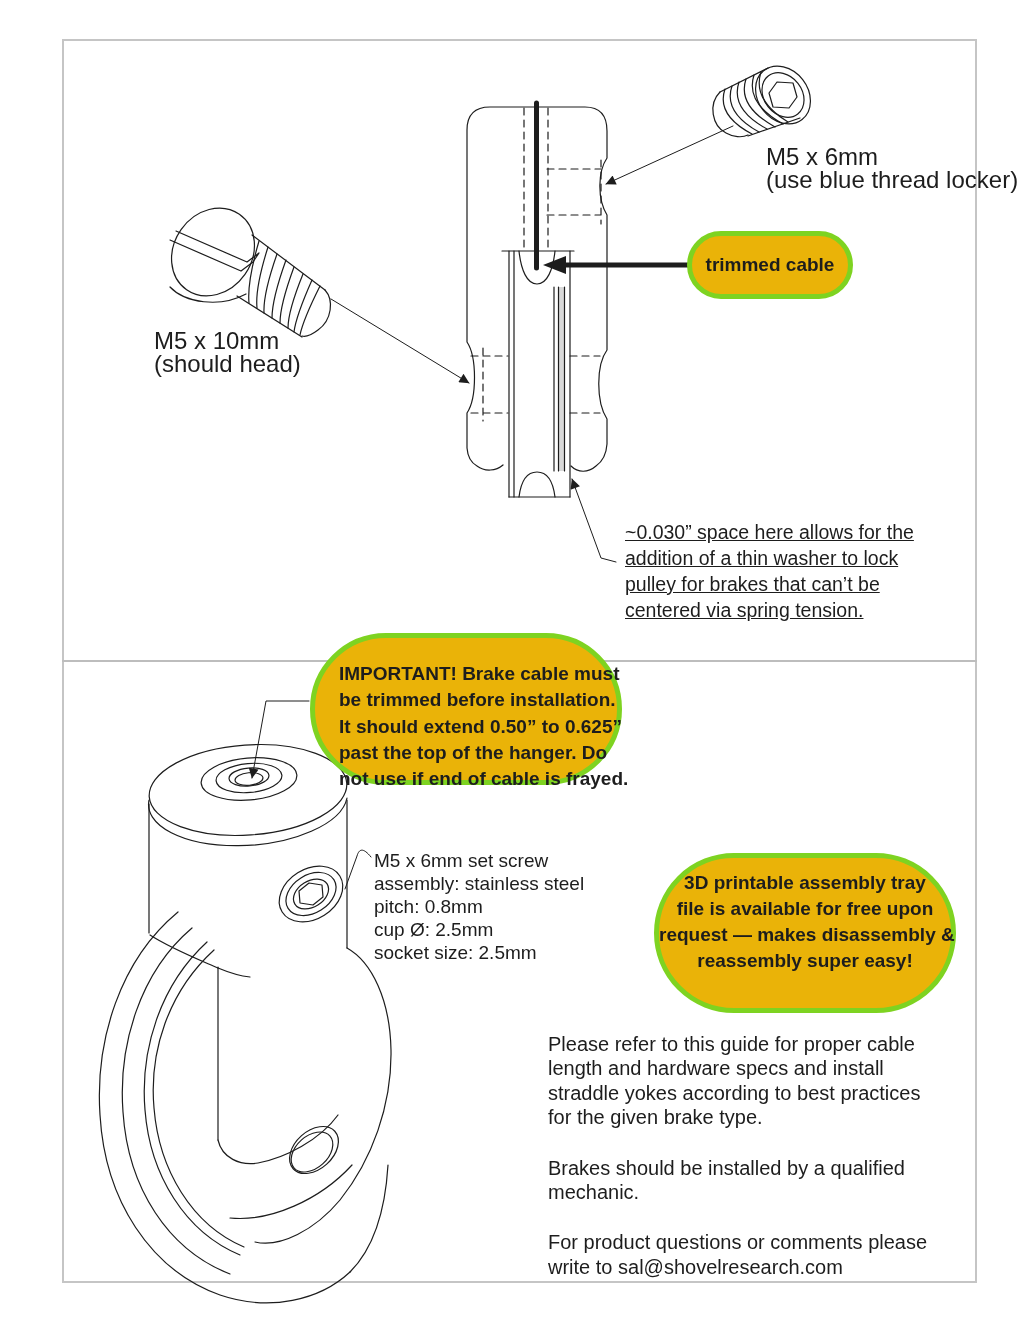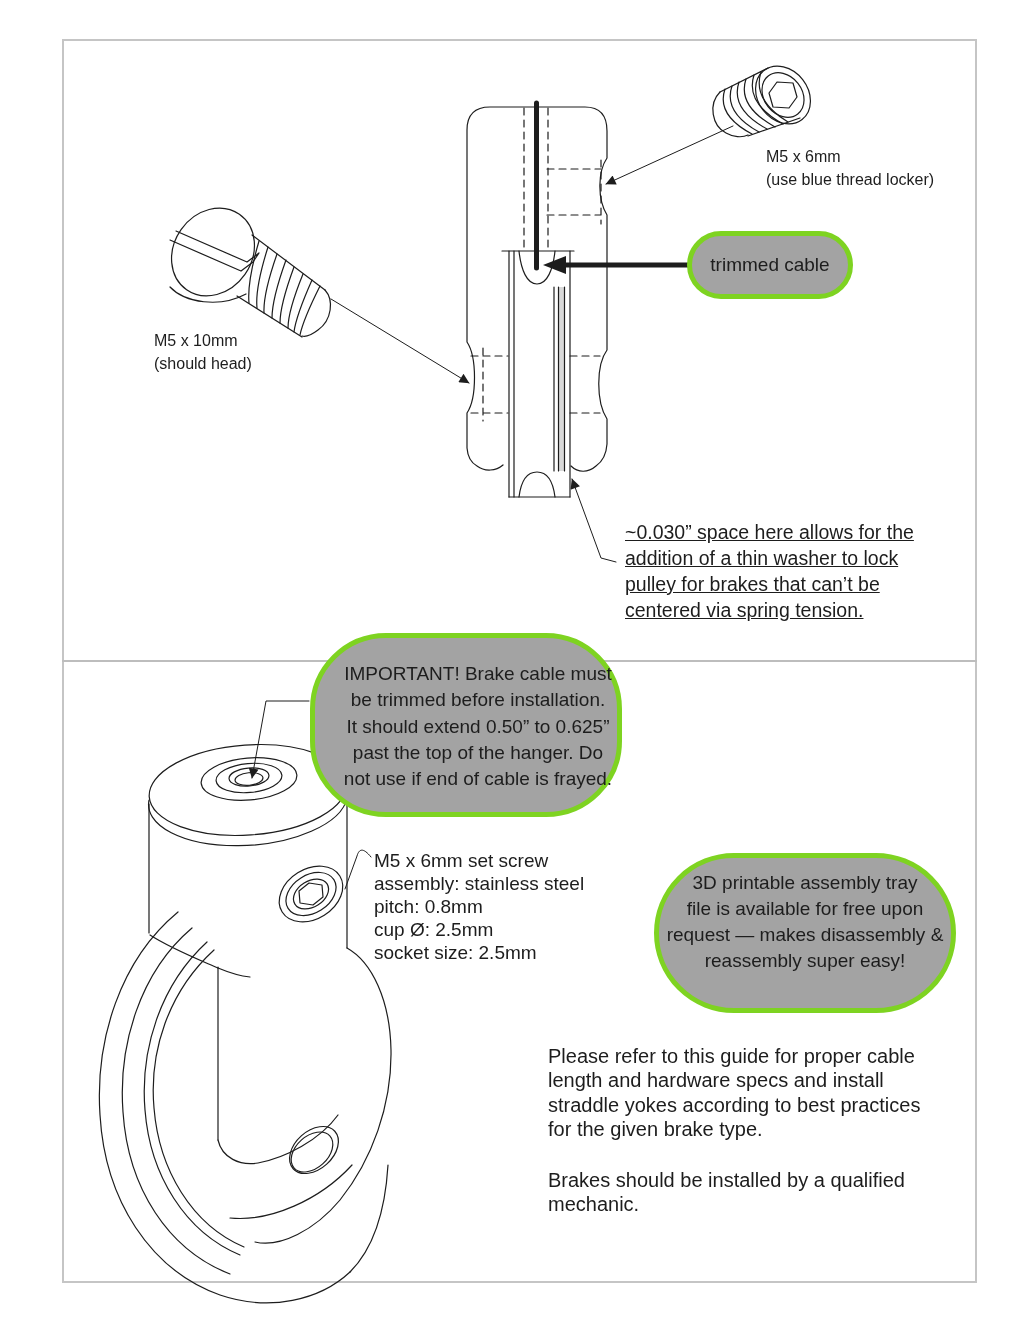--- a/index.html
+++ b/index.html
@@ -9,32 +9,32 @@
     --divider-gray:#bdbdbd;
   }
   html,body{margin:0;padding:0;background:#fff;}
   body{width:1024px;height:1325px;position:relative;overflow:hidden;
        font-family:"Liberation Sans","DejaVu Sans",sans-serif;color:var(--ink);}
   .abs{position:absolute;}
   .pre{white-space:pre;}
   .page-border{left:62px;top:39px;width:911px;height:1240px;border:2px solid var(--border-gray);z-index:1;}
   .divider{left:62px;top:660px;width:915px;height:2px;background:var(--divider-gray);z-index:1;}
   svg.art{left:0;top:0;z-index:2;}
-  .label{font-size:16px;line-height:22.5px;z-index:4;}
+  .label{font-size:24px;line-height:22.5px;z-index:4;}
   .note{font-size:19.5px;line-height:26px;z-index:4;}
   .specs{font-size:19px;line-height:23px;z-index:4;}
-  .pill{background:#a3a3a3;border:5px solid var(--green);box-sizing:border-box;z-index:3;}
+  .pill{background:#eab308;border:5px solid var(--green);box-sizing:border-box;z-index:3;font-weight:bold;}
   .pill-trimmed{left:687px;top:231px;width:166px;height:68px;border-radius:34px;
     display:flex;align-items:center;justify-content:center;font-size:19px;}
-  .pill-important{left:310px;top:633px;width:312px;height:184px;border-radius:76px;
-    padding:23px 0 0 24px;font-size:19px;line-height:26.3px;text-align:center;}
+  .pill-important{left:310px;top:633px;width:312px;height:152px;border-radius:76px;
+    padding:23px 0 0 24px;font-size:19px;line-height:26.3px;}
   .pill-tray{left:654px;top:853px;width:302px;height:160px;border-radius:80px;
     padding-top:12px;font-size:19px;line-height:26px;text-align:center;}
   .footer{left:548px;top:1032px;width:420px;font-size:20px;line-height:24.4px;z-index:4;}
-  .footer .para{margin:12px 0 26px 0;}
+  .footer .para{margin:0 0 26px 0;}
 </style>
 </head>
 <body>
 
 <div class="abs page-border"></div>
 <div class="abs divider"></div>
 
 <svg class="abs art" width="1024" height="1325" viewBox="0 0 1024 1325" fill="none" stroke="#1d1d1d" stroke-width="1.2" stroke-linecap="round" stroke-linejoin="round">
   <defs>
     <marker id="ah" viewBox="0 0 10 10" refX="9.5" refY="5" markerUnits="userSpaceOnUse" markerWidth="13" markerHeight="10" orient="auto-start-reverse">
@@ -177,13 +177,15 @@
 request — makes disassembly &amp;
 reassembly super easy!</div>
 
 <div class="abs footer">
   <div class="para pre">Please refer to this guide for proper cable
 length and hardware specs and install
 straddle yokes according to best practices
 for the given brake type.</div>
   <div class="para pre">Brakes should be installed by a qualified
 mechanic.</div>
+  <div class="para pre">For product questions or comments please
+write to sal@shovelresearch.com</div>
 </div>
 
 </body></html>

